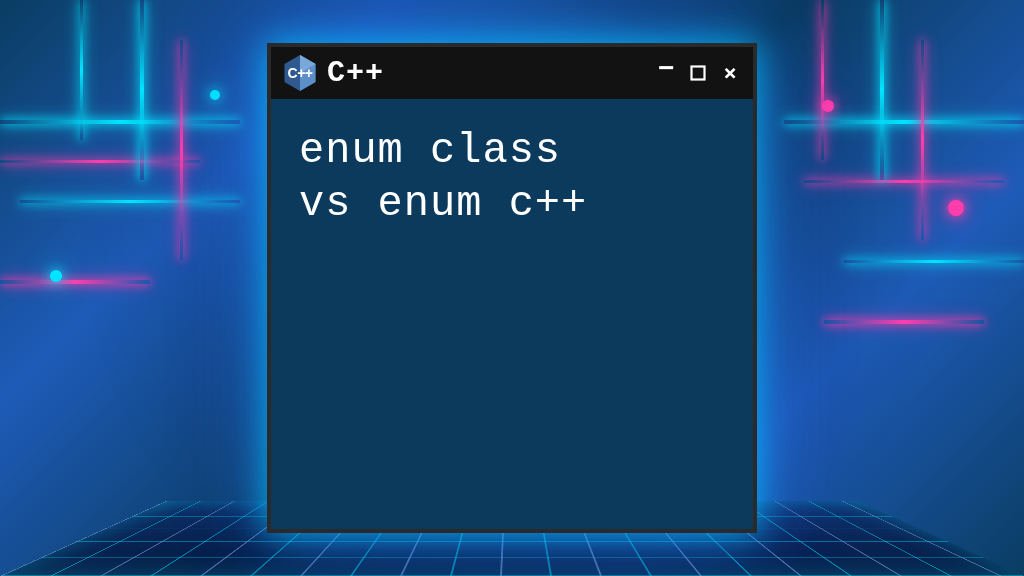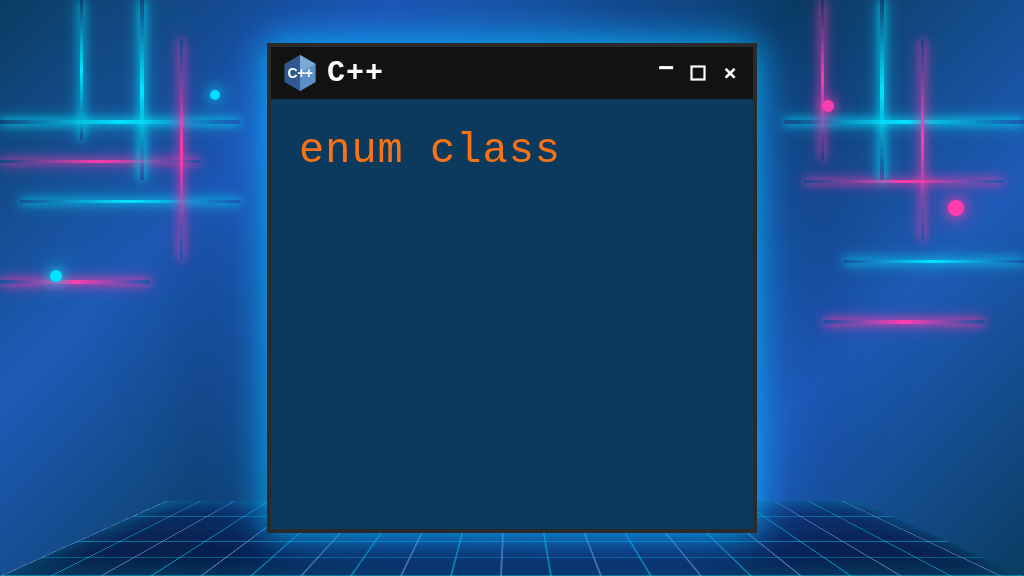--- a/index.html
+++ b/index.html
@@ -177,21 +177,21 @@
     }
     .ctrl-max svg { width: 16px; height: 16px; }
     .ctrl-close {
       font-size: 22px;
       font-weight: bold;
       line-height: 1;
     }
     
     .window-body {
       padding: 26px 28px;
-      color: #f97316;
+      color: #ffffff;
       font-family: 'Consolas', 'Courier New', monospace;
       font-size: 42px;
       line-height: 1.25;
       letter-spacing: 1px;
     }
     .window-body .line { white-space: pre; }
   </style>
 </head>
 <body>
 
@@ -239,14 +239,15 @@
       <div class="ctrl ctrl-max">
         <svg viewBox="0 0 16 16">
             <rect x="1.5" y="1.5" width="13" height="13" fill="none" stroke="#fff" stroke-width="2.2"></rect>
           </svg>
       </div>
       <div class="ctrl ctrl-close">×</div>
     </div>
   </div>
   <div class="window-body">
     <div class="line">enum class</div>
+    <div class="line">vs enum c++</div>
   </div>
 </div>
 
 </body></html>

